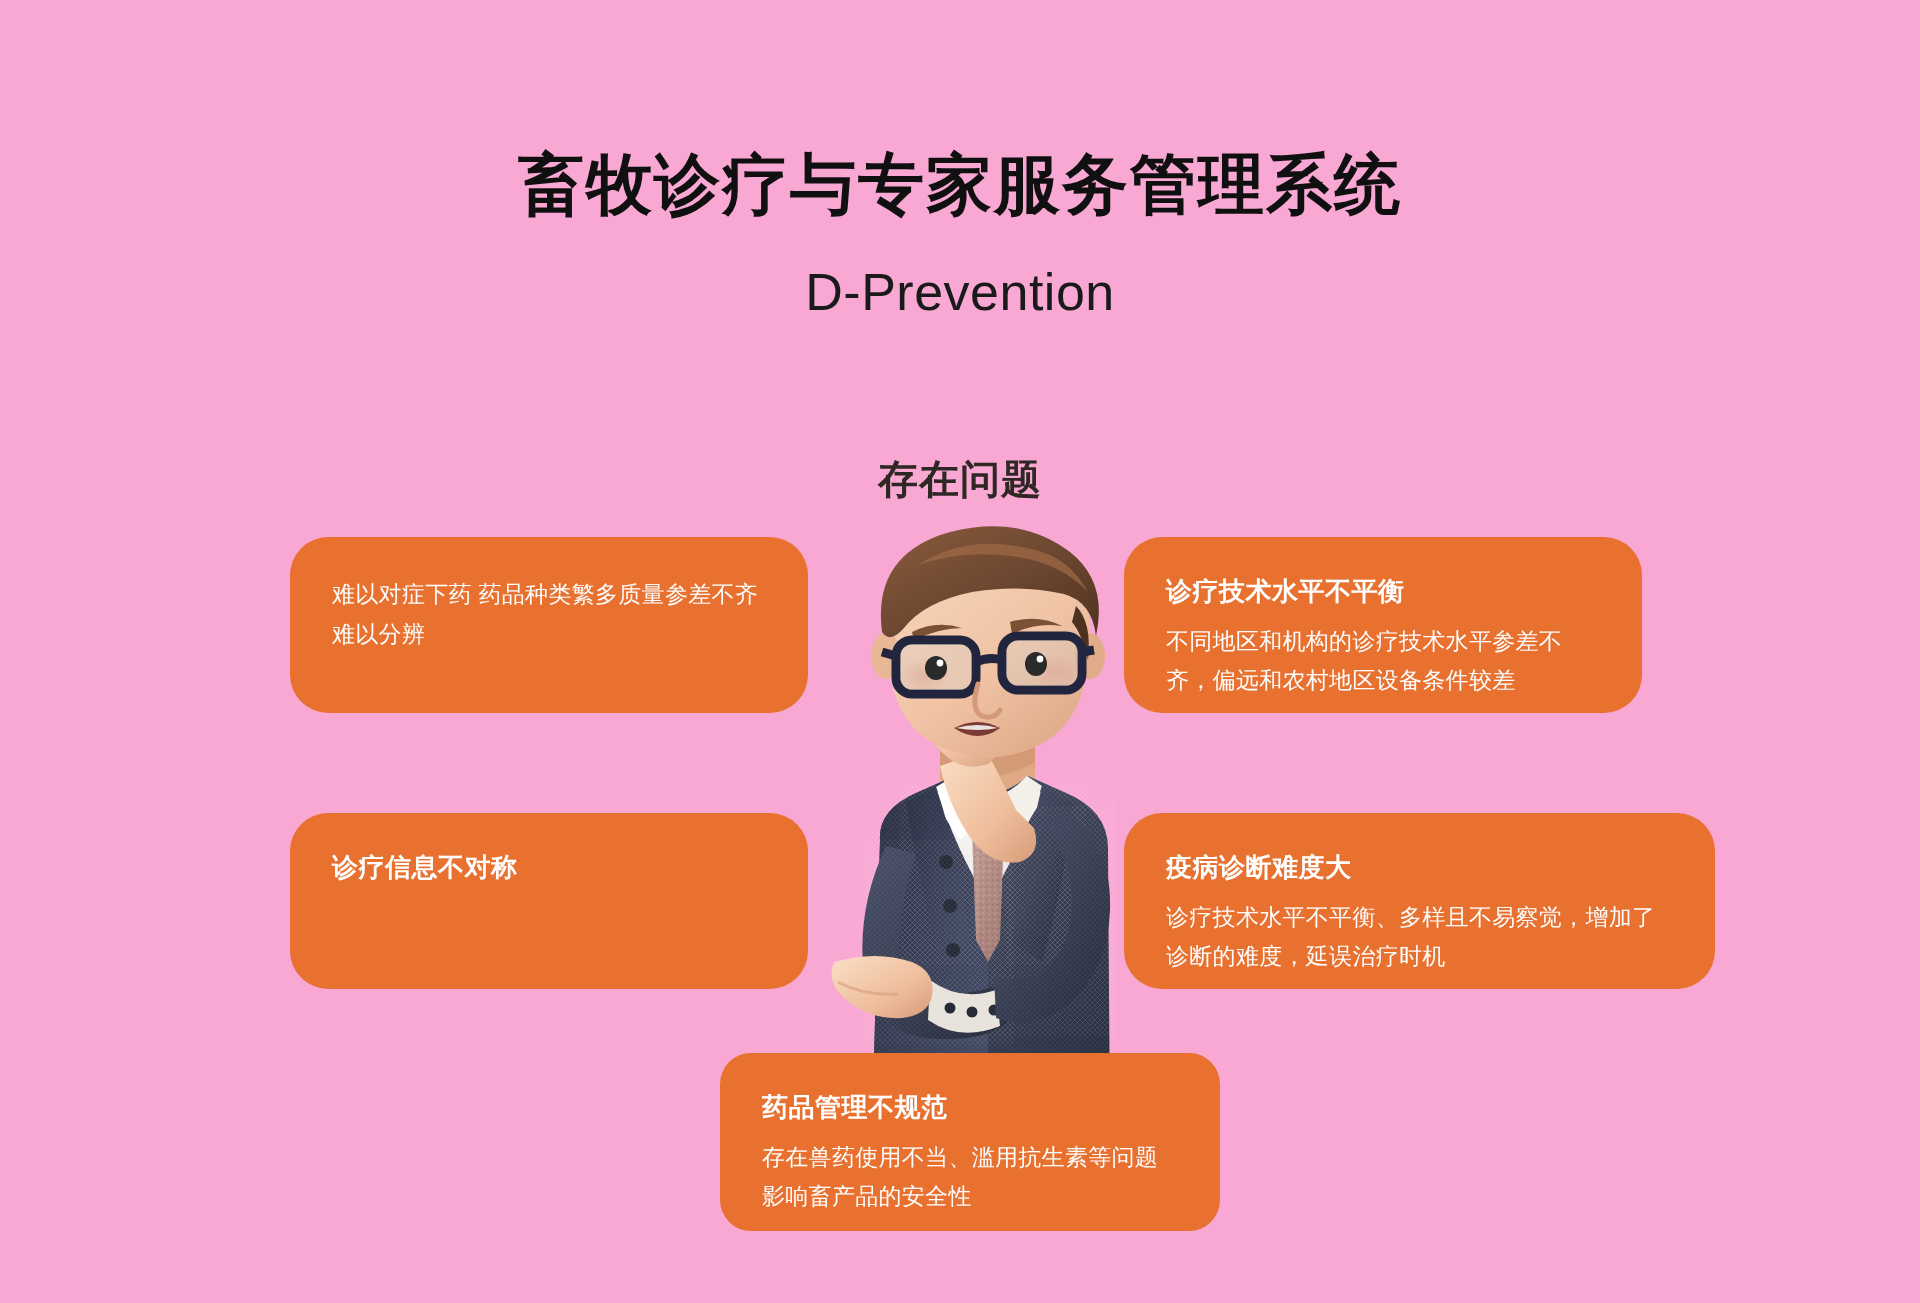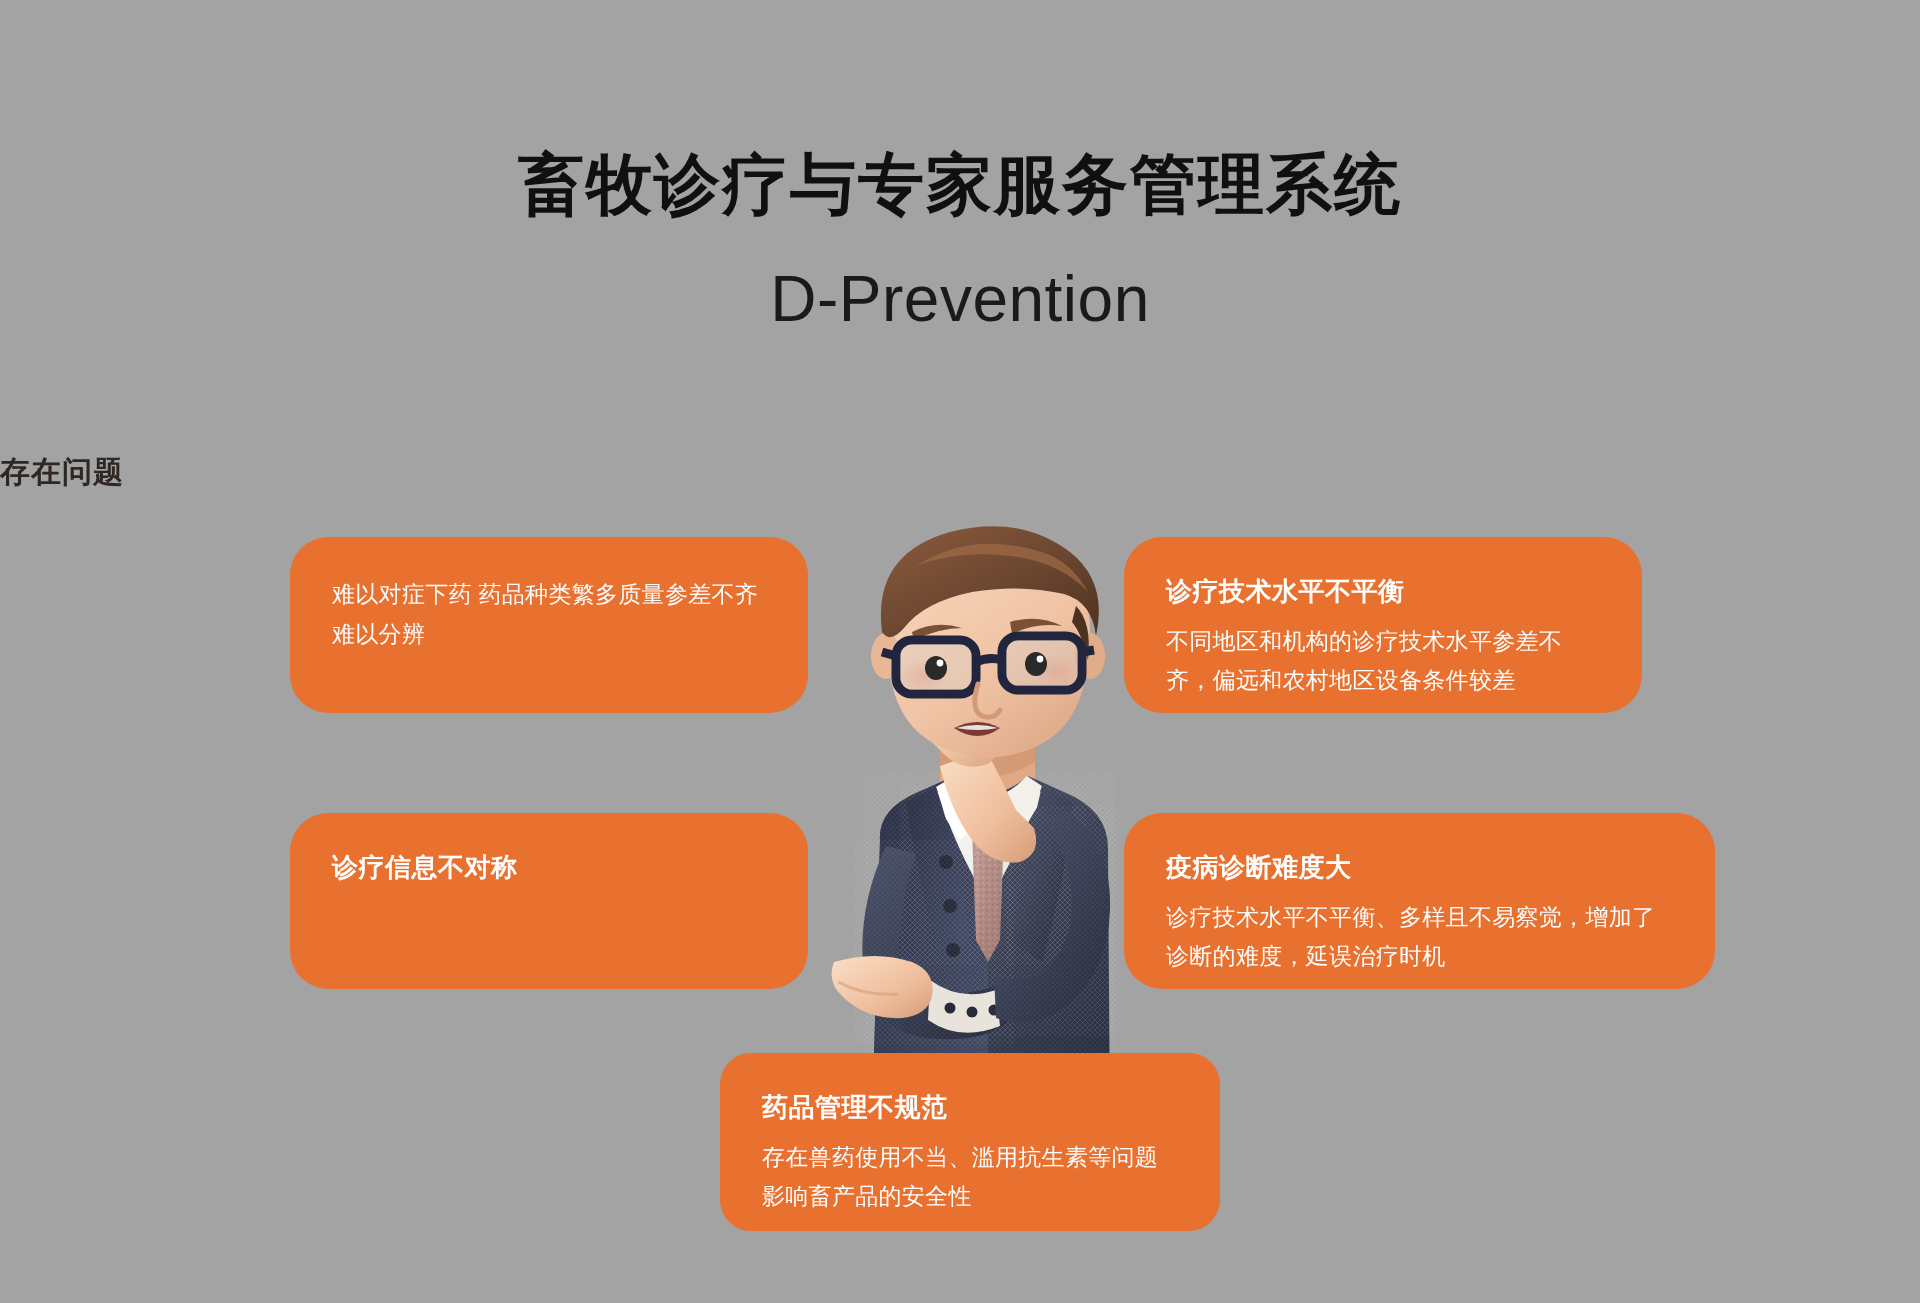--- a/index.html
+++ b/index.html
@@ -7,21 +7,21 @@
     width: 1920px;
     height: 1303px;
     background: #ffffff;
     font-family: "Liberation Sans", "DejaVu Sans", sans-serif;
     overflow: hidden;
   }
   #slide {
     position: relative;
     width: 1920px;
     height: 1303px;
-    background: #a3a3a3;
+    background: #f9a8d4;
   }
 
   
   .title {
     position: absolute;
     top: 148px;
     left: 0;
     width: 1920px;
     text-align: center;
     font-size: 66px;
@@ -30,34 +30,35 @@
     color: #101010;
     line-height: 1.1;
     white-space: nowrap;
   }
   .subtitle {
     position: absolute;
     top: 264px;
     left: 0;
     width: 1920px;
     text-align: center;
-    font-size: 64px;
+    font-size: 52px;
     font-weight: 400;
     color: #1a1a1a;
     letter-spacing: 0.5px;
     line-height: 1.1;
   }
 
   
   .section-heading {
     position: absolute;
     top: 452px;
     left: 0;
     width: 1920px;
-    font-size: 30px;
+    text-align: center;
+    font-size: 40px;
     font-weight: 800;
     color: #2e2723;
     letter-spacing: 1px;
   }
 
   
   .person {
     position: absolute;
     left: 820px;
     top: 510px;

